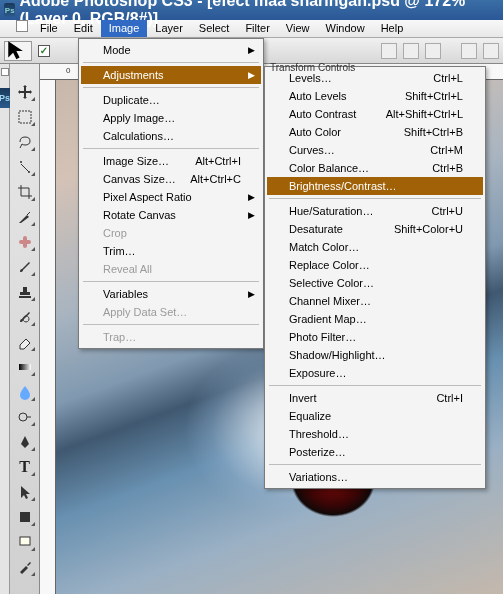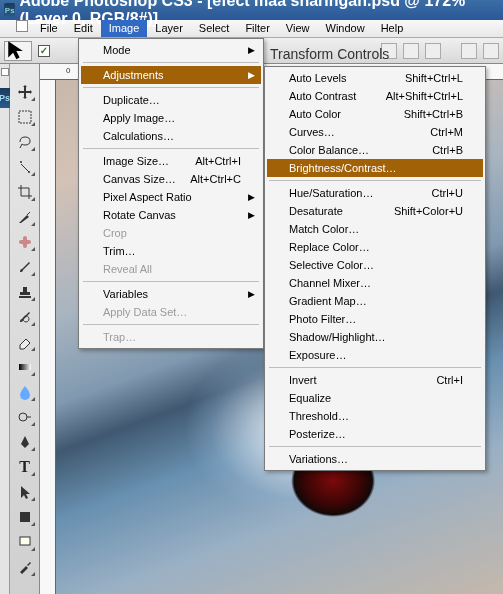--- a/index.html
+++ b/index.html
@@ -285,20 +285,24 @@
       <span>Apply Data Set…</span>
     </div>
   <div class="sep"></div>
   <div class="row disabled">
       <span>Trap…</span>
     </div>
 </div>
 
 <div id="menu2" class="menu">
   <div class="row">
+      <span>Levels…</span>
+      <span class="sc">Ctrl+L</span>
+    </div>
+  <div class="row">
       <span>Auto Levels</span>
       <span class="sc">Shift+Ctrl+L</span>
     </div>
   <div class="row">
       <span>Auto Contrast</span>
       <span class="sc">Alt+Shift+Ctrl+L</span>
     </div>
   <div class="row">
       <span>Auto Color</span>
       <span class="sc">Shift+Ctrl+B</span>
@@ -360,13 +364,13 @@
     </div>
   <div class="row">
       <span>Posterize…</span>
     </div>
   <div class="sep"></div>
   <div class="row">
       <span>Variations…</span>
     </div>
 </div>
 
-<div style="position:absolute; left:270px; top:46px; font-size:14px; color:#333;">Transform Controls</div>
+<div style="position:absolute; left:270px; top:62px; font-size:10px; color:#333;">Transform Controls</div>
 
 </body></html>

